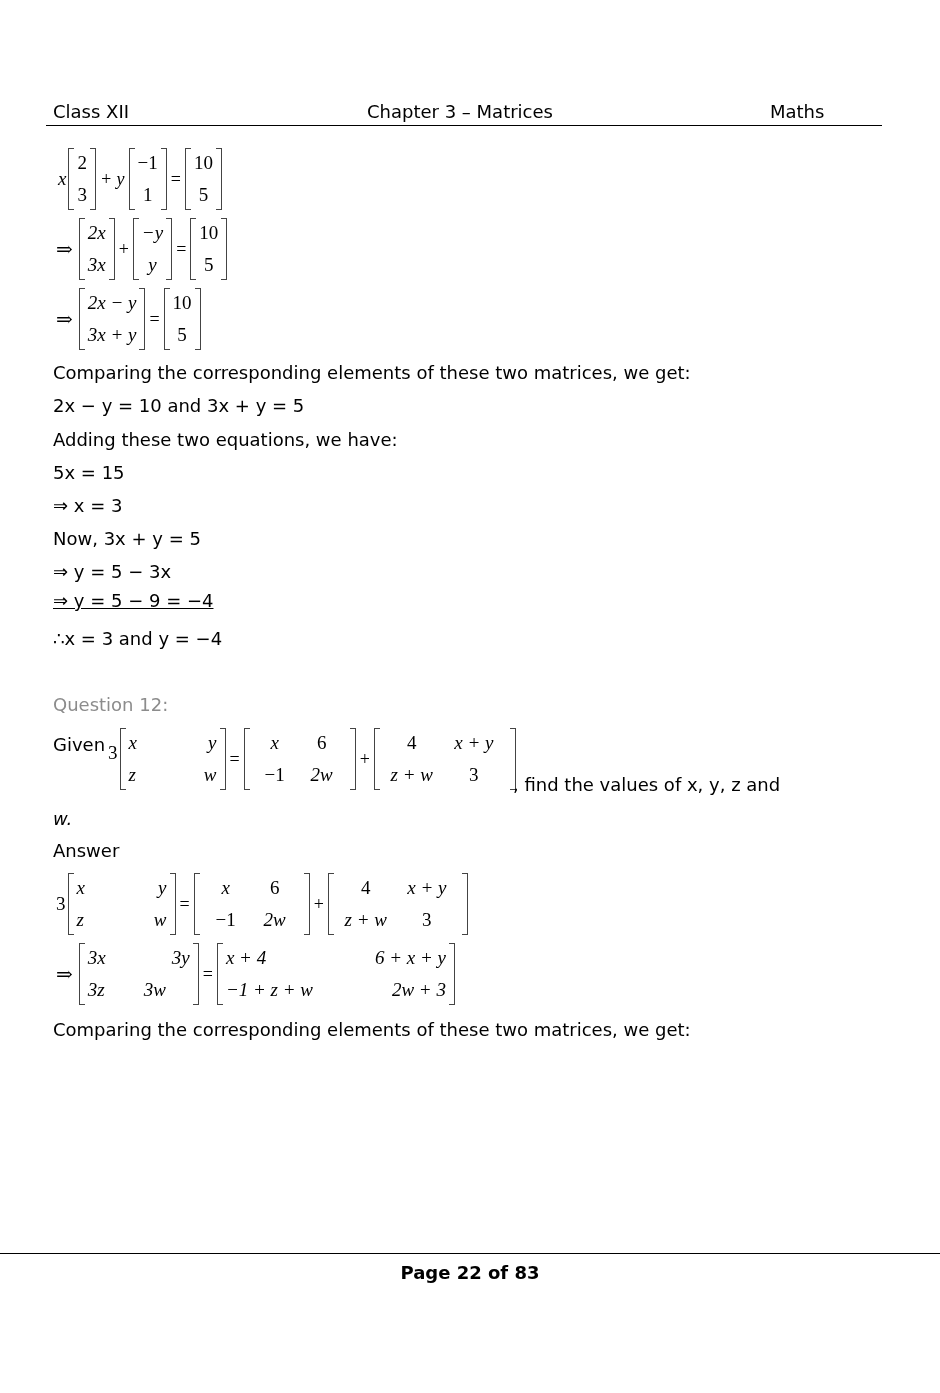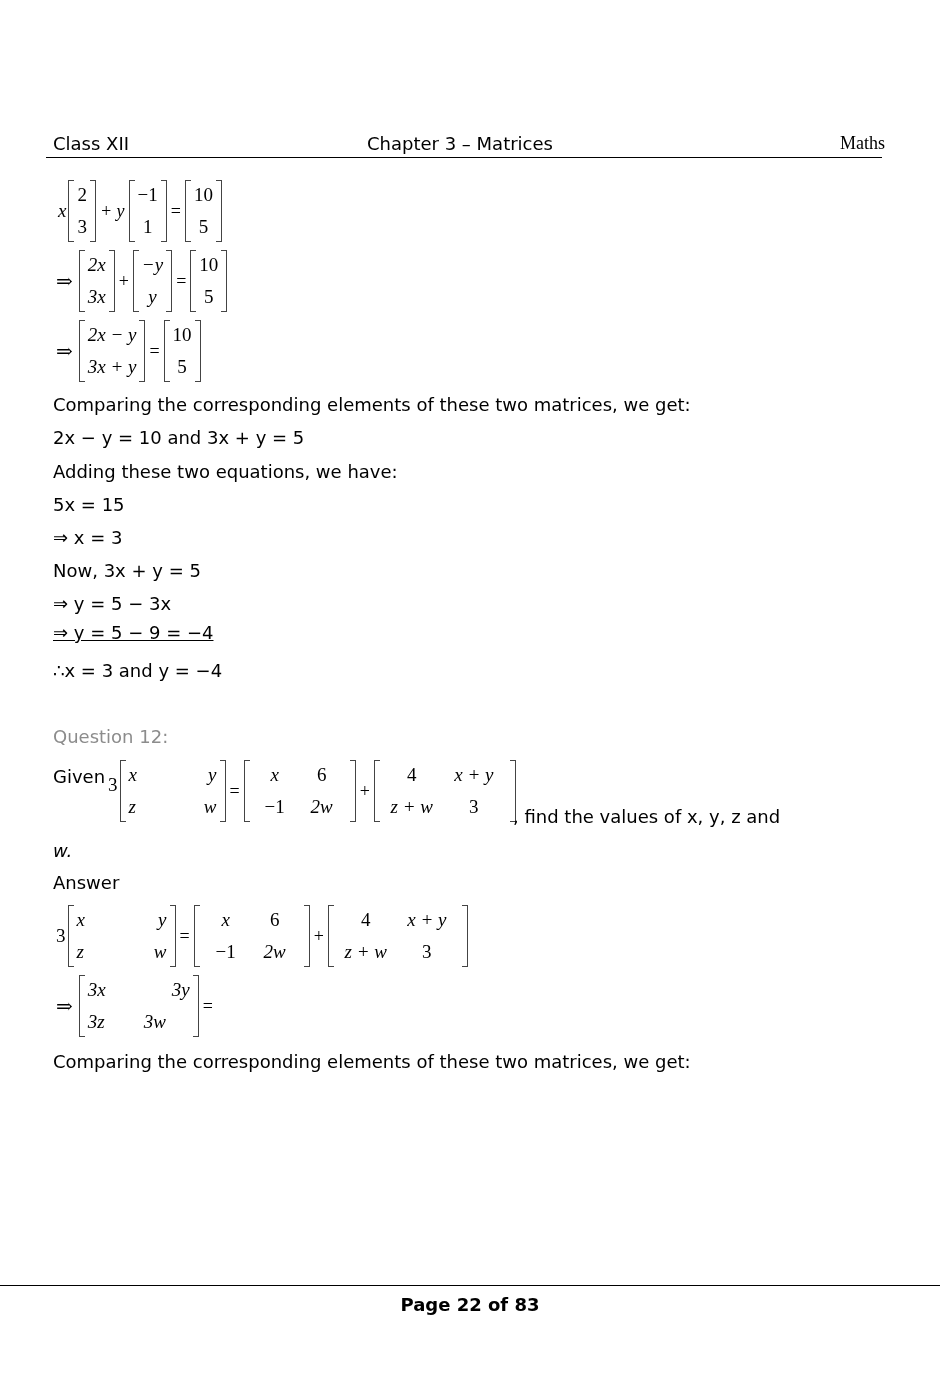--- a/index.html
+++ b/index.html
@@ -1,18 +1,18 @@
 <!DOCTYPE html>
 <html><head>
 <meta charset="utf-8">
 <style>
   html, body { margin: 0; padding: 0; background: #ffffff; }
   body { width: 940px; height: 1393px; position: relative; overflow: hidden;
          font-family: "DejaVu Sans", sans-serif; color: #000; }
-  .abs { position: absolute; margin-top: 32px; }
+  .abs { position: absolute; }
   .hdr { font-size: 18px; top: 101px; }
   .hdr-rule { left: 46px; width: 836px; top: 125px; height: 0; border-top: 1.5px solid #000; }
   .txt { font-size: 18px; left: 53px; white-space: nowrap; }
   .it { font-style: italic; }
   .qhead { font-weight: normal; color: #8c8c8c; font-size: 18px; left: 53px; top: 694px; }
   .foot-rule { left: 0; width: 940px; top: 1253px; border-top: 1.5px solid #000; }
   .foot { top: 1262px; left: 0; width: 940px; text-align: center; font-weight: bold; font-size: 18px; }
 
   
   .m { font-family: "Liberation Serif", "DejaVu Serif", serif; font-size: 19px; display: flex; align-items: center; white-space: nowrap; }
@@ -25,21 +25,21 @@
   .mat span { text-align: center; line-height: 26px; }
   .c1 { grid-template-columns: auto; }
   .op { margin: 0 2px; font-size: 18px; }
   .arrow { margin-right: 4px; font-size: 20px; }
 </style>
 </head>
 <body>
 
 <div class="abs hdr" style="left:53px;">Class XII</div>
 <div class="abs hdr" style="left:367px;">Chapter 3 – Matrices</div>
-<div class="abs hdr" style="left:840px;font-family:Liberation Serif, serif;">Maths</div>
+<div class="abs hdr" style="left:770px;">Maths</div>
 <div class="abs hdr-rule"></div>
 
 <div class="abs m" style="left:58px; top:148px;">
   <span class="mi">x</span>
   <span class="mat c1">
     <span>2</span>
     <span>3</span>
   </span>
   <span class="op mi">+ y</span>
   <span class="mat c1">
@@ -151,18 +151,24 @@
 
 <div class="abs m" style="left:56px; top:943px;">
   <span class="arrow">⇒</span>
   <span class="mat mi" style="grid-template-columns: 56px 46px;">
     <span style="text-align:left">3x</span>
     <span style="text-align:right">3y</span>
     <span style="text-align:left">3z</span>
     <span style="text-align:left">3w</span>
   </span>
   <span class="op">=</span>
+  <span class="mat mi" style="grid-template-columns: 120px 100px;">
+    <span style="text-align:left">x + 4</span>
+    <span style="text-align:right">6 + x + y</span>
+    <span style="text-align:left">−1 + z + w</span>
+    <span style="text-align:right">2w + 3</span>
+  </span>
 </div>
 
 <div class="abs txt" style="top:1019px;">Comparing the corresponding elements of these two matrices, we get:</div>
 
 <div class="abs foot-rule"></div>
 <div class="abs foot">Page 22 of 83</div>
 
 </body></html>

